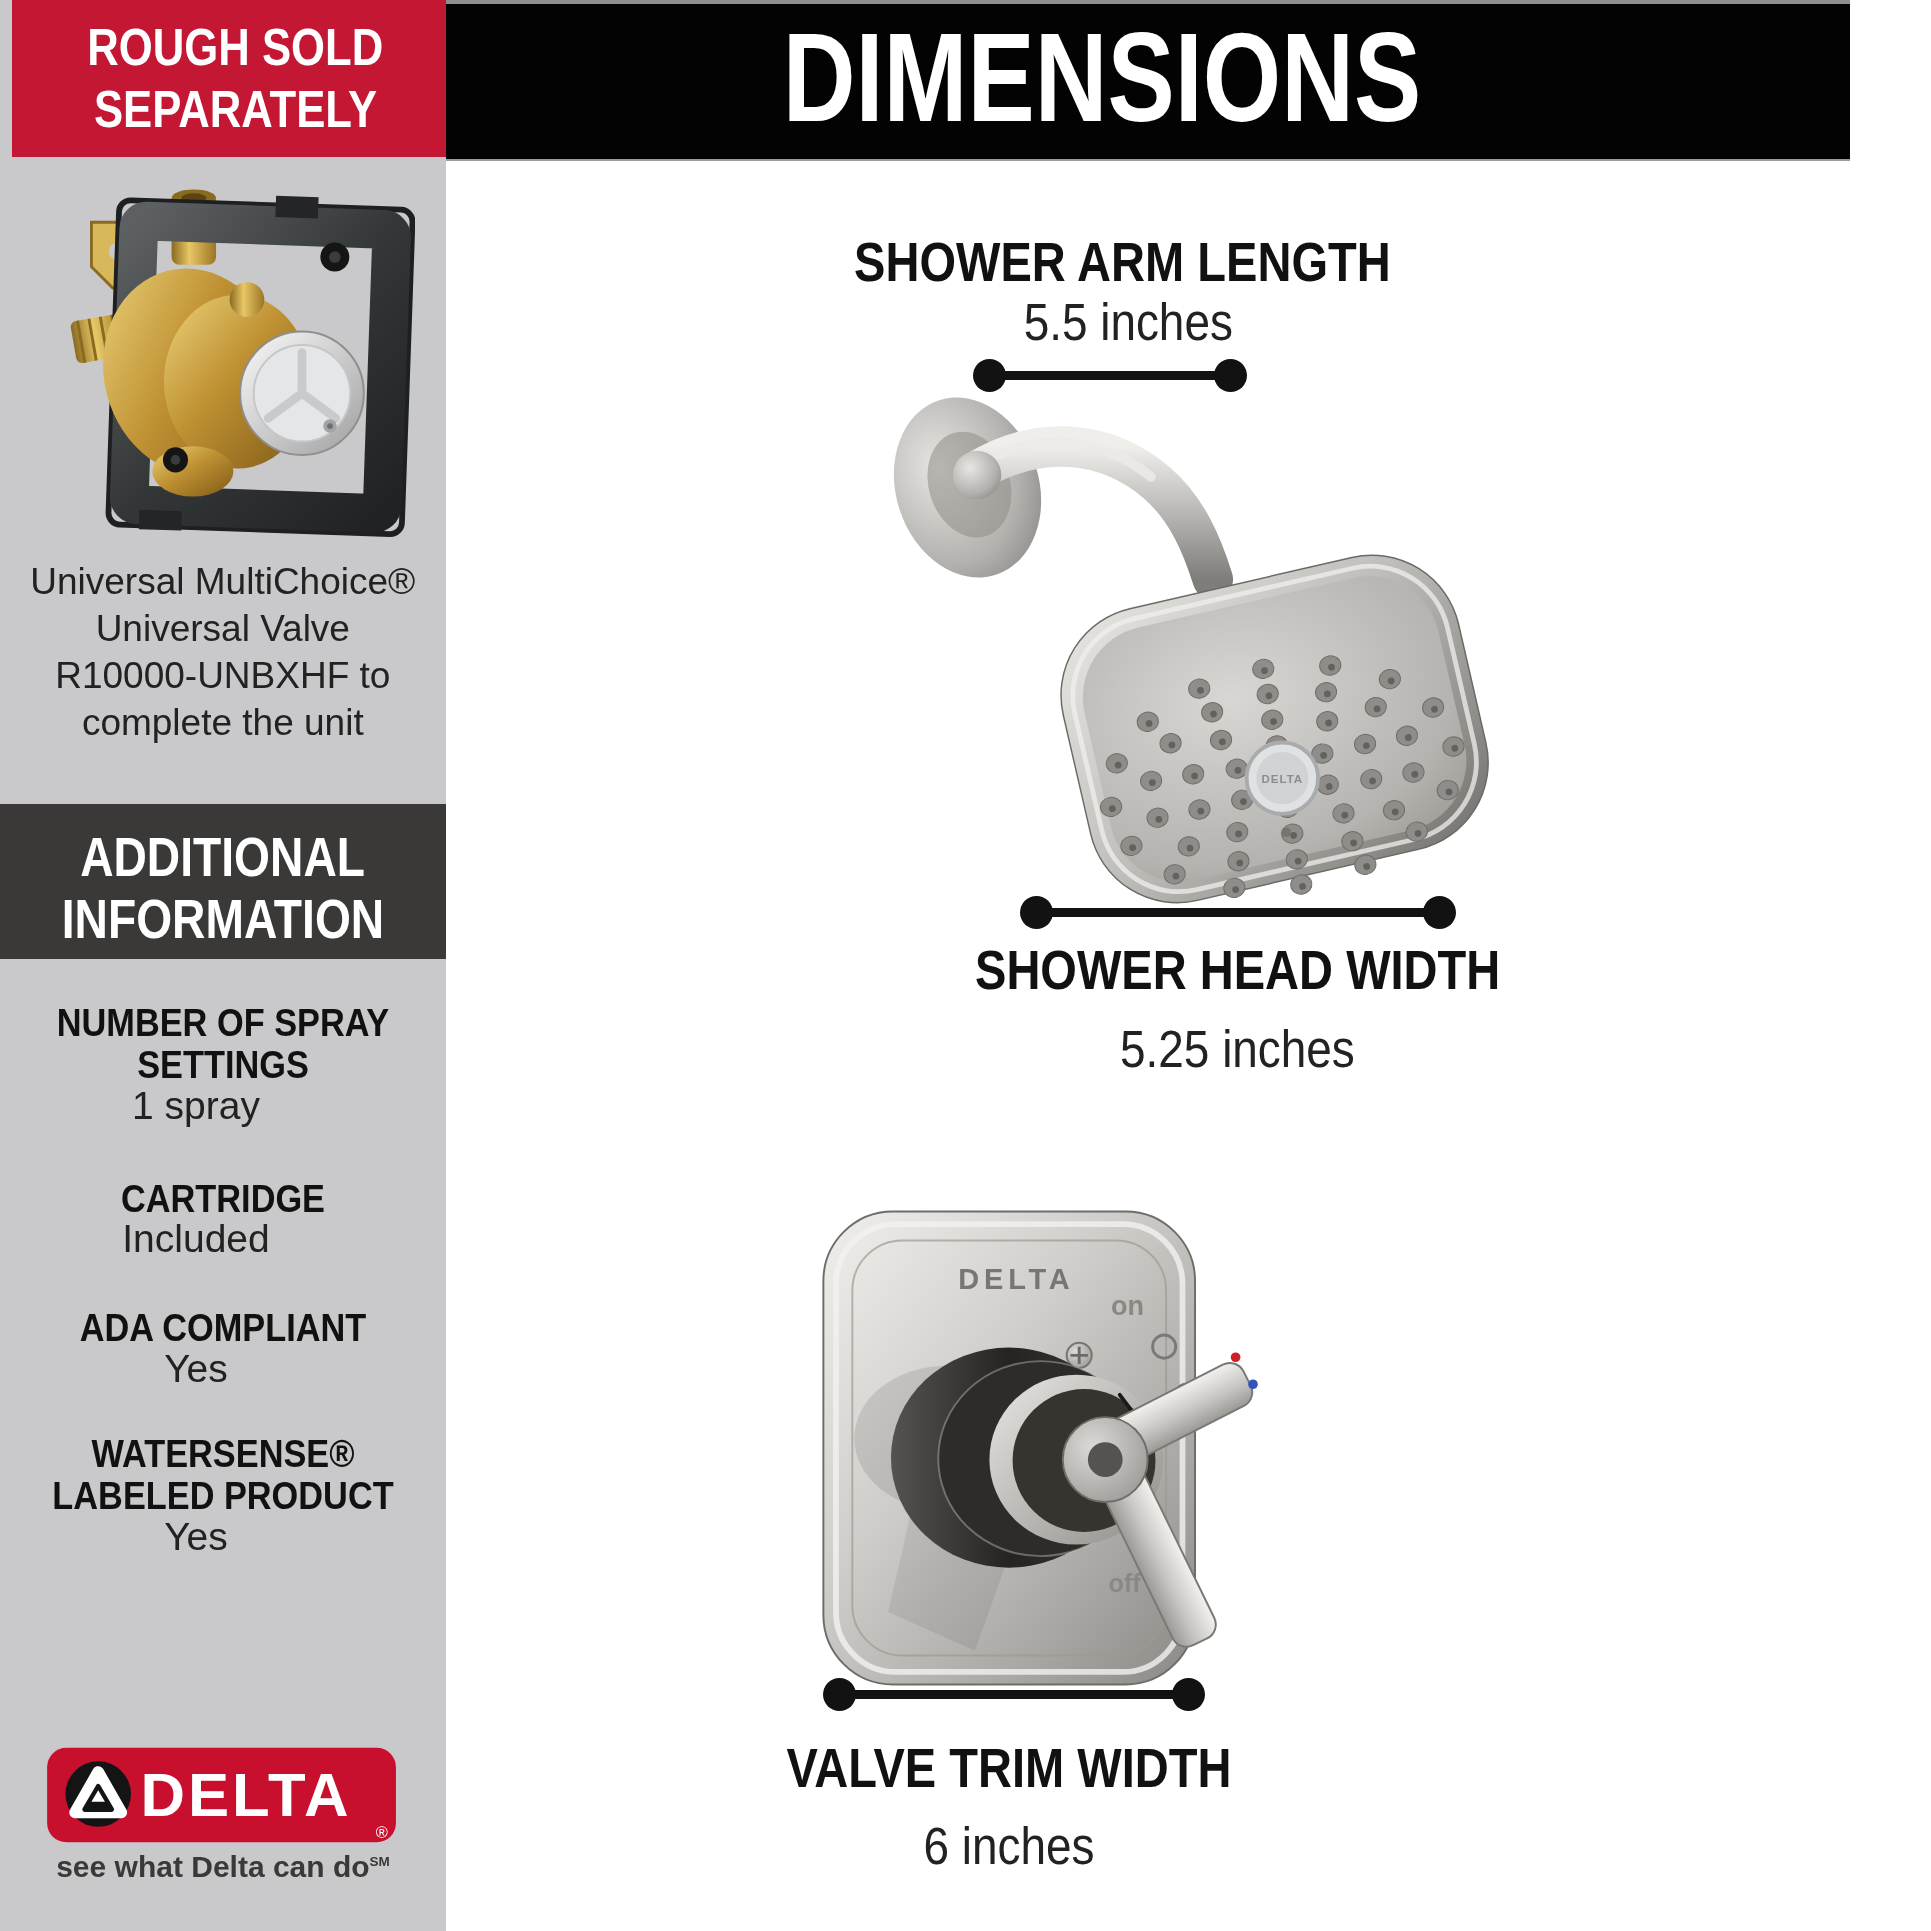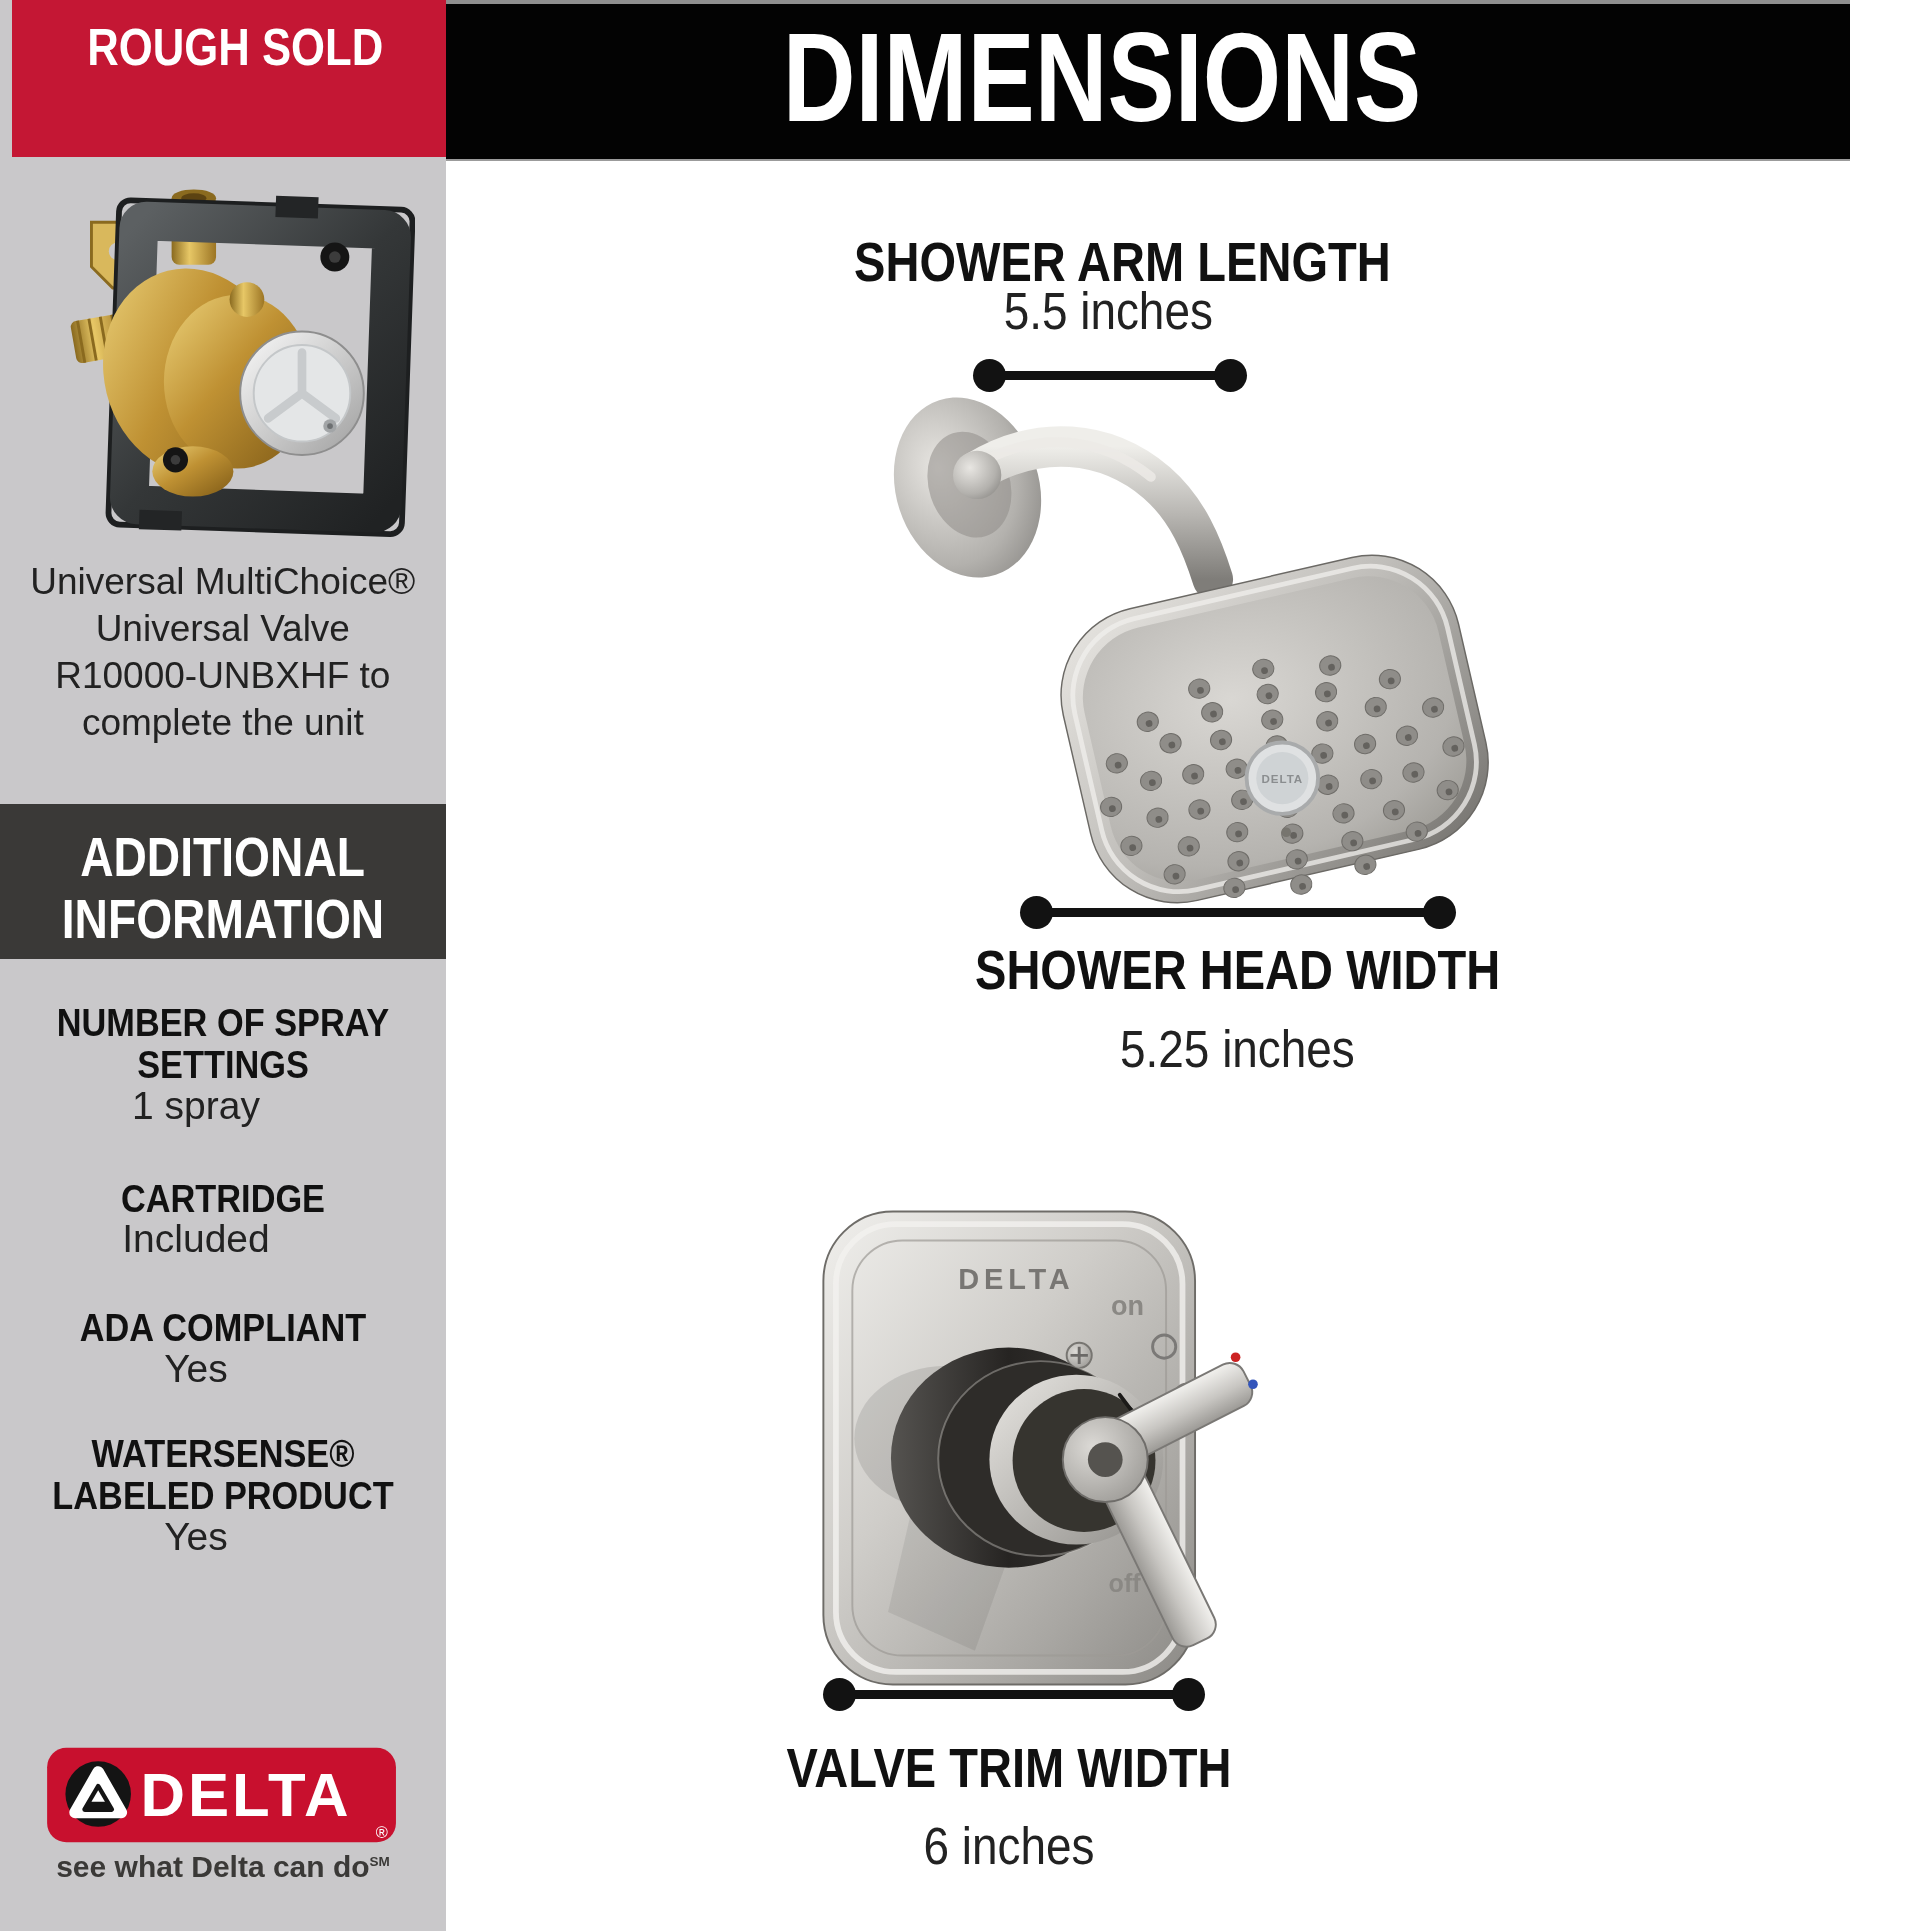--- a/index.html
+++ b/index.html
@@ -38,20 +38,21 @@
 </style>
 </head>
 <body>
 
 <div id="page">
 
   <div id="sidebar" class="abs">
 
     <div id="banner-red" class="abs center">
       <div><span class="cond">ROUGH SOLD</span></div>
+      <div><span class="cond">SEPARATELY</span></div>
     </div>
 
     <svg class="abs" style="left:48px;top:174px;" width="367" height="367" viewBox="0 0 380 380">
       <defs>
         <linearGradient id="frameG" x1="0" y1="0" x2="1" y2="1">
           <stop offset="0" stop-color="#5c6062"></stop>
             <stop offset=".5" stop-color="#343738"></stop>
             <stop offset="1" stop-color="#202223"></stop>
         </linearGradient>
         <linearGradient id="brassG" x1="0" y1="0" x2="1" y2="1">
@@ -151,21 +152,21 @@
     </div>
   </div>
 
   <div id="header-black" class="abs">
     <span class="t"><span class="cond" style="transform:scaleX(.8);">DIMENSIONS</span></span>
   </div>
 
   <div class="abs sec-title center" style="left:460px;top:232px;width:1325px;">
     <span class="cond">SHOWER ARM LENGTH</span>
   </div>
-  <div class="abs sec-value center" style="left:446px;top:284px;width:1325px;">
+  <div class="abs sec-value center" style="left:446px;top:295px;width:1325px;padding-left:20px;">
     <span class="cond9">5.5 inches</span>
   </div>
   <div class="dimline" style="left:973px;top:359px;width:274px;">
     <span class="dot l"></span>
       <span class="bar"></span>
       <span class="dot r"></span>
   </div>
 
   <svg class="abs" style="left:869px;top:386px;" width="676" height="541" viewBox="0 0 700 560">
     <defs>

